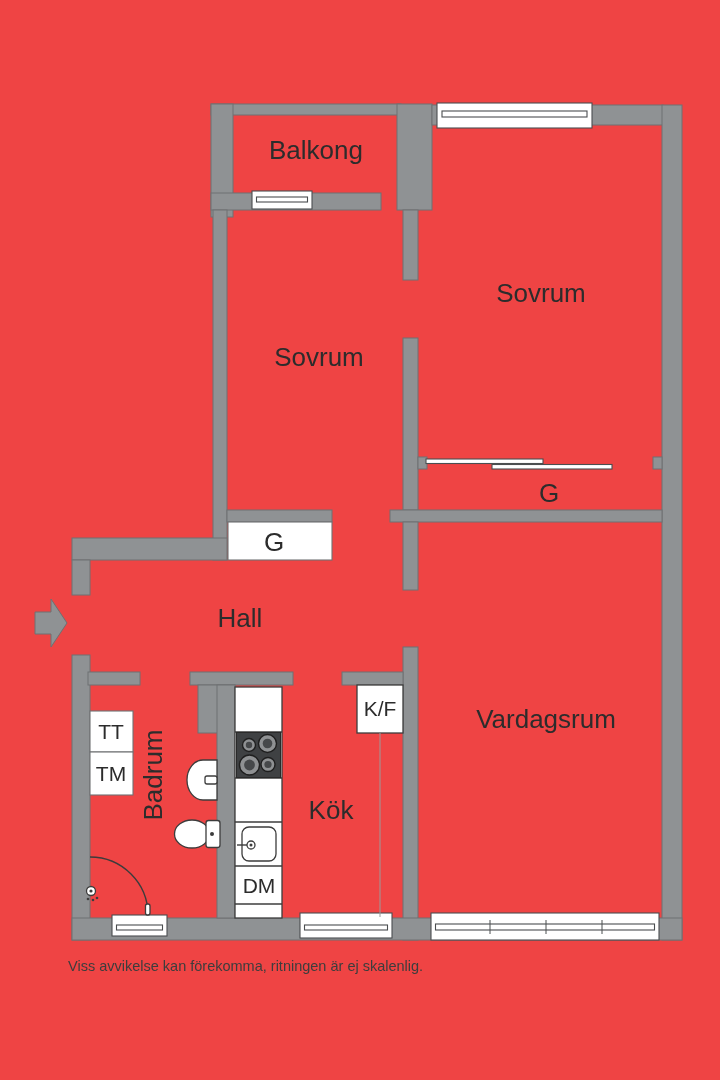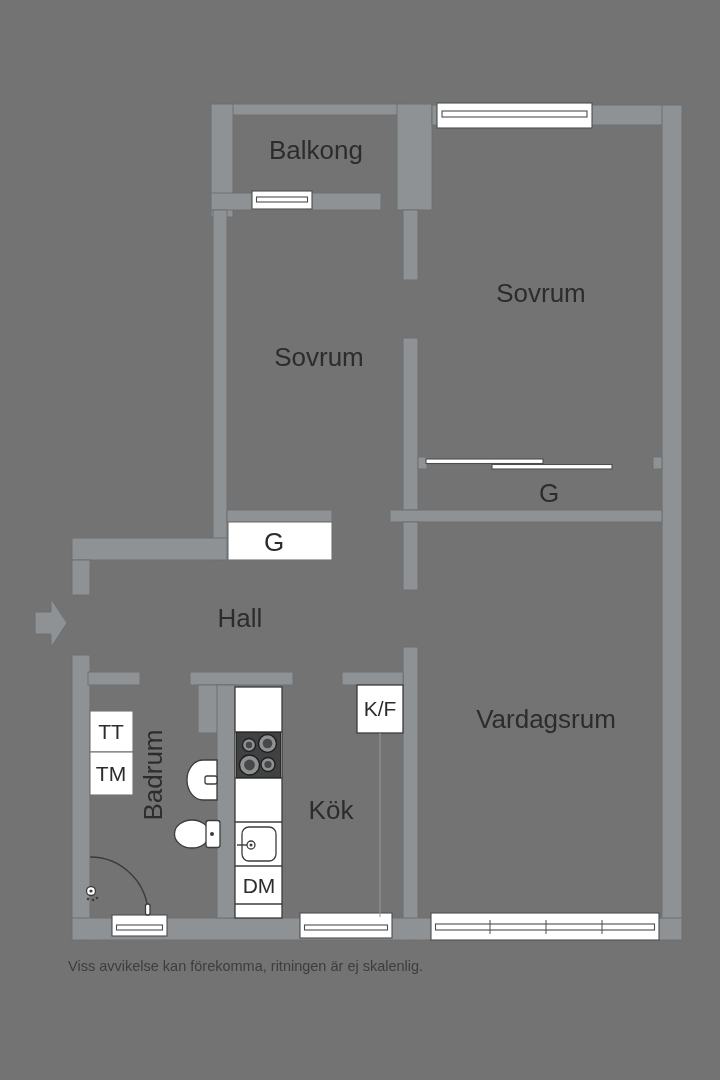--- a/index.html
+++ b/index.html
@@ -1,16 +1,16 @@
 <!DOCTYPE html>
 <html style="--wall: #8f9294; --wall-outline: #6e7173; --text: #2c2c2c; --stove: #3f4143; --fixture-outline: #3c3c3c; --thin-outline: #6f7274; --divider: #9a9a9a;"><head>
 <meta charset="utf-8">
 <style>
   html,body{margin:0;padding:0;background:#ffffff;}
-  .stage{position:relative;width:720px;height:1080px;background:#737373;overflow:hidden;}
+  .stage{position:relative;width:720px;height:1080px;background:#ef4444;overflow:hidden;}
   svg{display:block;}
   .wall{fill:var(--wall,#8f9294);stroke:var(--wall-outline,#6e7173);stroke-width:1;}
   .win{fill:#ffffff;stroke:#4b4e50;stroke-width:1.1;}
   .winline{stroke:#4b4e50;stroke-width:1;fill:none;}
   .fixture{fill:#ffffff;stroke:var(--fixture-outline,#3c3c3c);stroke-width:1.3;}
   .fixline{stroke:var(--fixture-outline,#3c3c3c);stroke-width:1.4;fill:none;}
   .thinbox{fill:#ffffff;stroke:var(--thin-outline,#6f7274);stroke-width:1.1;}
   .divline{stroke:var(--divider,#9a9a9a);stroke-width:1;}
   text{font-family:"Liberation Sans","DejaVu Sans",sans-serif;fill:var(--text,#2c2c2c);}
   .room-label{font-size:26px;}

